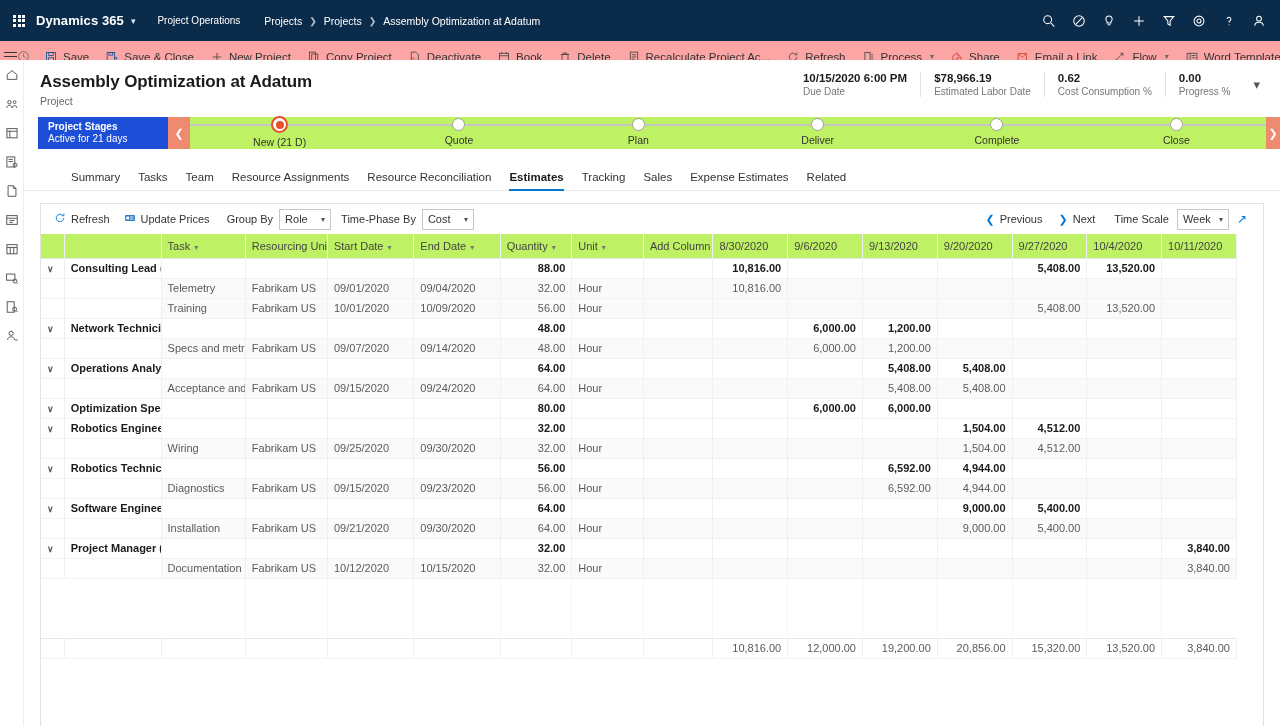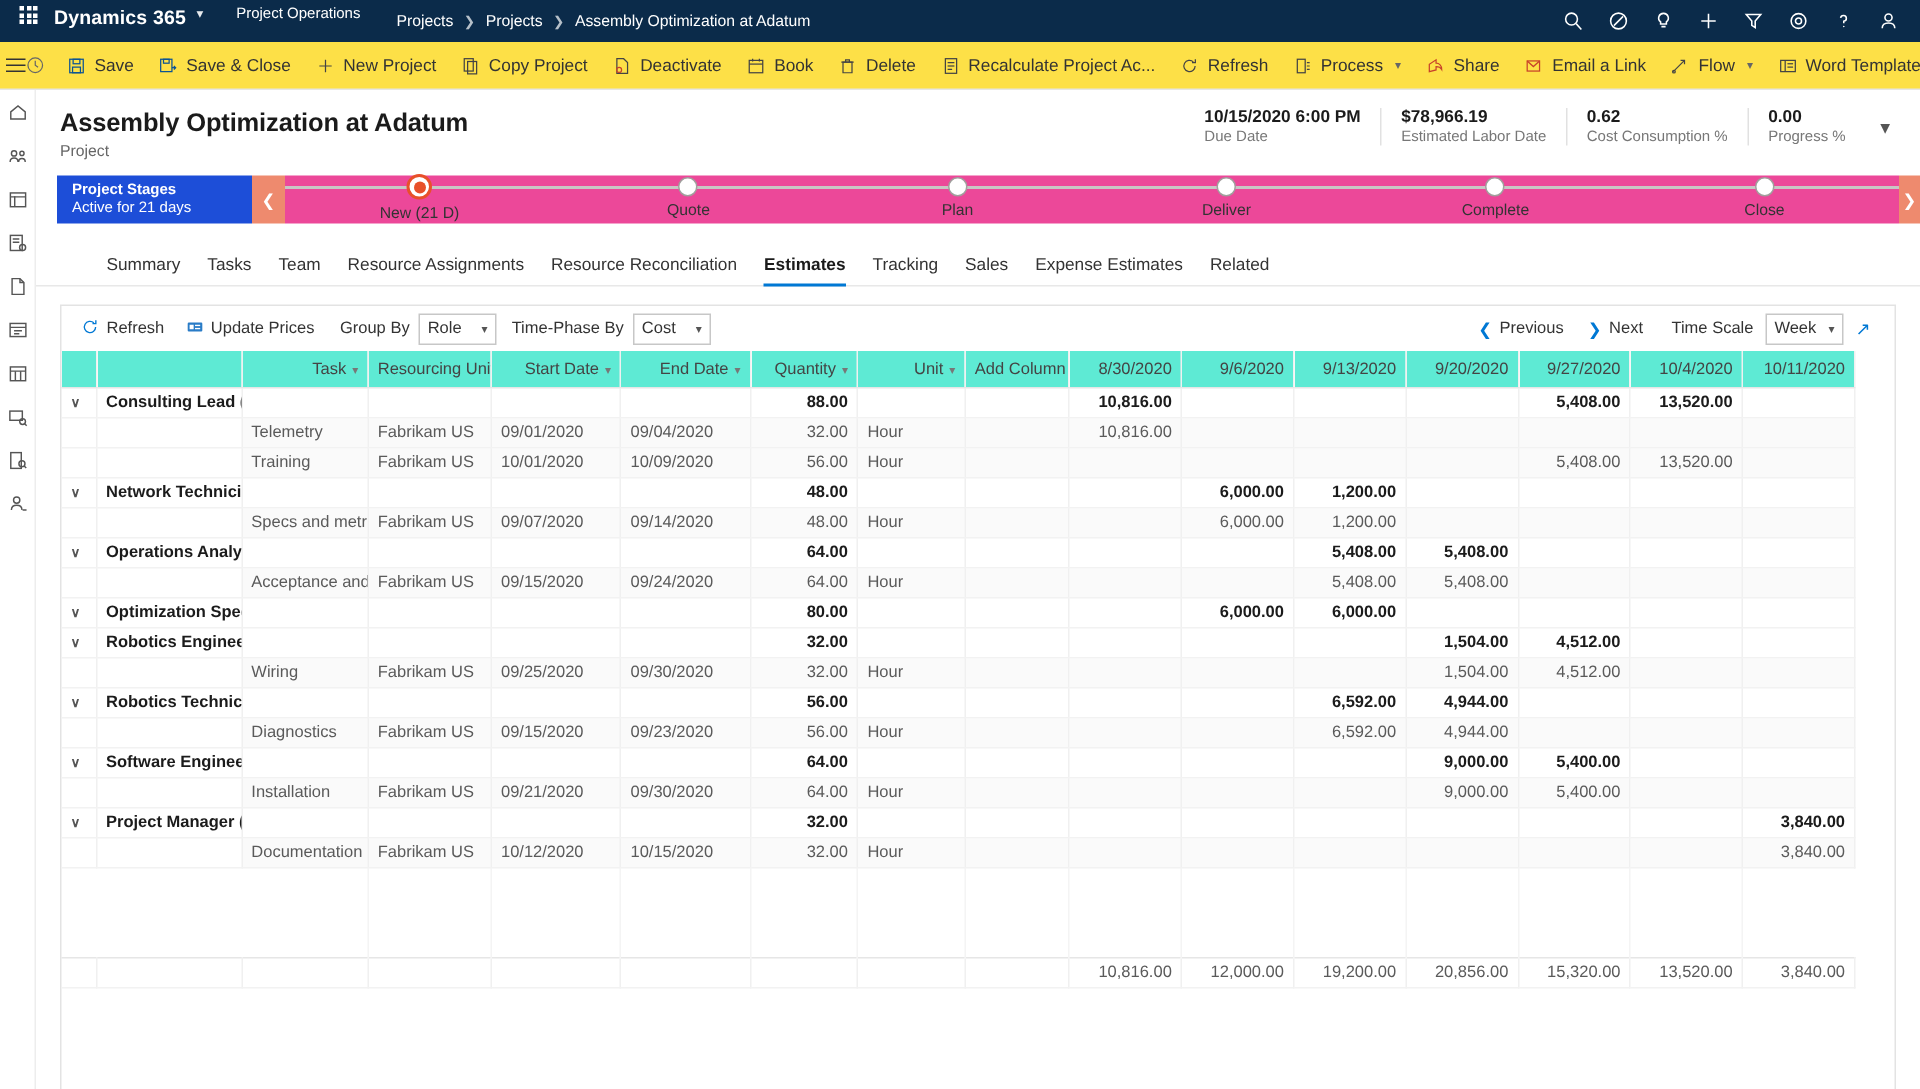--- a/index.html
+++ b/index.html
@@ -6,41 +6,41 @@
   html, body {
     width: 1280px; height: 726px;
     font-family: "Liberation Sans", sans-serif;
     background: #ffffff;
     color: #333333;
     overflow: hidden;
   }
 
   
   .topbar {
-    height: 28px; background: #0b2b4a;
-    display: flex; 
+    height: 41px; background: #0b2b4a;
+    display: flex; align-items: center;
     color: #ffffff; font-size: 11px;
     padding: 4px 8px;
   }
   .waffle { width: 22px; display: flex; justify-content: center; cursor: pointer; }
   .waffle-grid { display: grid; grid-template-columns: repeat(3,3px); grid-template-rows: repeat(3,3px); gap: 1.5px; }
   .waffle-grid i { background: #ffffff; width: 3px; height: 3px; display: block; }
   .brand { font-size: 13px; font-weight: bold; margin-left: 6px; letter-spacing: .1px; }
   .chev-sm { margin-left: 7px; font-size: 9px; opacity: .9; }
   .appname { margin-left: 22px; font-size: 10px; }
   .crumbs { margin-left: 24px; font-size: 10.5px; display: flex; align-items: center; gap: 7px; }
   .crumbs .sep { opacity: .7; font-size: 9px; }
   .crumb-cur { }
   .topicons { margin-left: auto; display: flex; align-items: center; gap: 15px; padding-right: 6px; }
   .topicons .ti { width: 15px; height: 15px; display: flex; align-items: center; justify-content: center; cursor: pointer; }
   .topicons svg { stroke: #ffffff; fill: none; stroke-width: 1.2; }
 
   
   .cmdbar {
-    height: 32px; background: #fde047; border-bottom: 1px solid #e6e6e6;
+    height: 32px; background: #fca5a5; border-bottom: 1px solid #e6e6e6;
     display: flex; align-items: center; font-size: 11.5px; color: #333;
     padding-left: 4px;
   }
   .hamb { width: 30px; display:flex; align-items:center; justify-content:center; cursor:pointer; }
   .hamb span { display:block; width:13px; height:1.4px; background:#333; box-shadow: 0 4px 0 #333, 0 -4px 0 #333; }
   .cmd-circle { width: 28px; display:flex; align-items:center; justify-content:center; cursor:pointer; }
   .cmd-div { width: 1px; height: 18px; background: #e0e0e0; margin: 0 3px; }
   .cmd {
     display: flex; align-items: center; gap: 5px;
     padding: 0 8px; height: 32px; cursor: pointer; white-space: nowrap;
@@ -78,21 +78,21 @@
   .bpf-stage {
     background: #1d4ed8; color: #fff; padding: 3px 10px 3px 10px; width: 130px;
     display: flex; flex-direction: column; justify-content: center;
   }
   .bpf-stage .t1 { font-size: 10px; font-weight: bold; line-height: 1.25; }
   .bpf-stage .t2 { font-size: 10px; line-height: 1.25; }
   .bpf-collapse {
     width: 22px; background: #ee8a6e; color: #fff; display:flex; align-items:center; justify-content:center;
     font-size: 11px; cursor: pointer;
   }
-  .bpf-track { flex: 1; background: #ec4899; position: relative; display: flex; }
+  .bpf-track { flex: 1; background: #bef264; position: relative; display: flex; }
   .bpf-track::before {
     content:''; position: absolute; left: 0; right: 0; top: 7px; height: 2px; background: #c8c6c4;
   }
   .bpf-node { flex: 1; position: relative; display:flex; flex-direction: column; align-items:center; cursor:pointer; }
   .dot { width: 13px; height: 13px; border-radius: 50%; background: #fff; border: 1.6px solid #a19f9d; margin-top: 1px; position: relative; z-index: 1;}
   .bpf-node.cur .dot { border: 2px solid #e8502a; width: 17px; height: 17px; margin-top: -1px; display:flex; align-items:center; justify-content:center;}
   .bpf-node.cur .dot::after { content:''; width:8px; height:8px; border-radius:50%; background:#e8502a; }
   .bpf-node .lbl { font-size: 10.5px; color: #333; margin-top: 3px; white-space: nowrap; }
   .bpf-next { width: 14px; background: #ee8a6e; color:#fff; display:flex; align-items:center; justify-content:center; font-size:11px; cursor:pointer;}
 
@@ -119,22 +119,22 @@
 
   
   .tblwrap { position:absolute; left:0; right:0; top:30px; bottom: 0; }
   table.grid { border-collapse: collapse; width: 1196px; table-layout: fixed; font-size: 11px; }
   table.grid th, table.grid td {
     border-right: 1px solid #f0f0f0; border-bottom: 1px solid #f2f2f2;
     padding: 0 6px; height: 20px; overflow: hidden; white-space: nowrap;
     vertical-align: middle;
   }
   table.grid th {
-    font-weight: normal; color:#444; text-align: right; height: 24px;
-    border-bottom: 1px solid #e6e6e6; background:#5eead4;
+    font-weight: normal; color:#444; text-align: left; height: 24px;
+    border-bottom: 1px solid #e6e6e6; background:#bef264;
   }
   th .cv { font-size: 8px; color:#777; margin-left: 4px; }
   .c-exp { width: 22px; }
   .c-grp { width: 92px; }
   .c-task { width: 80px; }
   .c-ru { width: 78px; }
   .c-sd { width: 82px; }
   .c-ed { width: 82px; }
   .c-qty { width: 68px; }
   .c-unit { width: 68px; }

